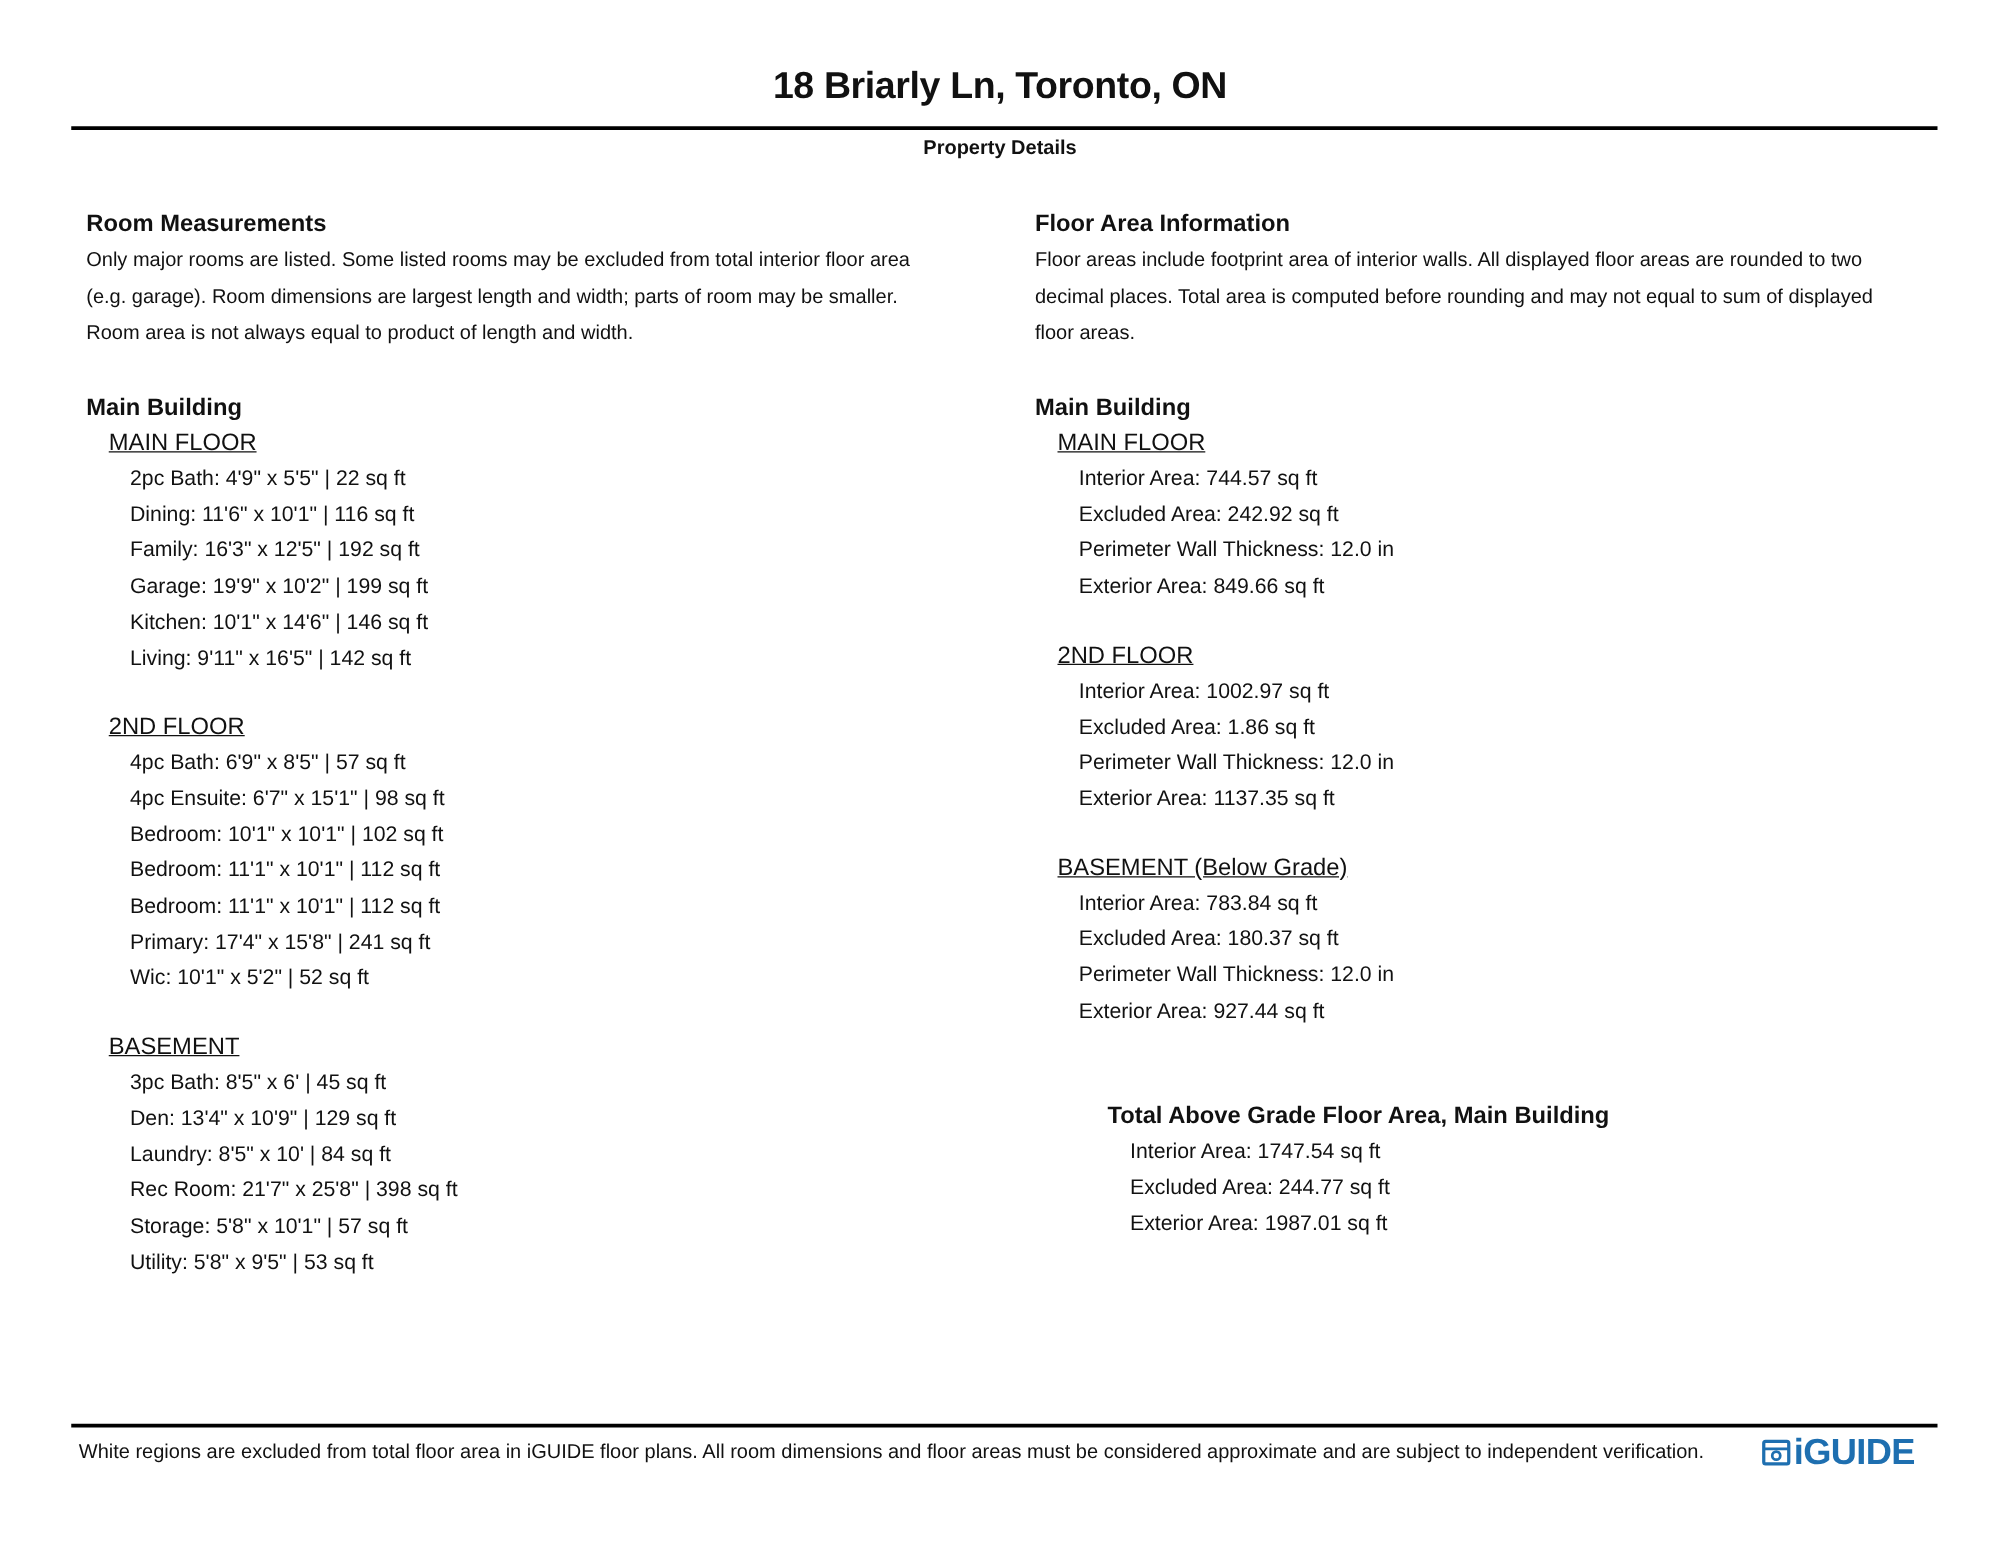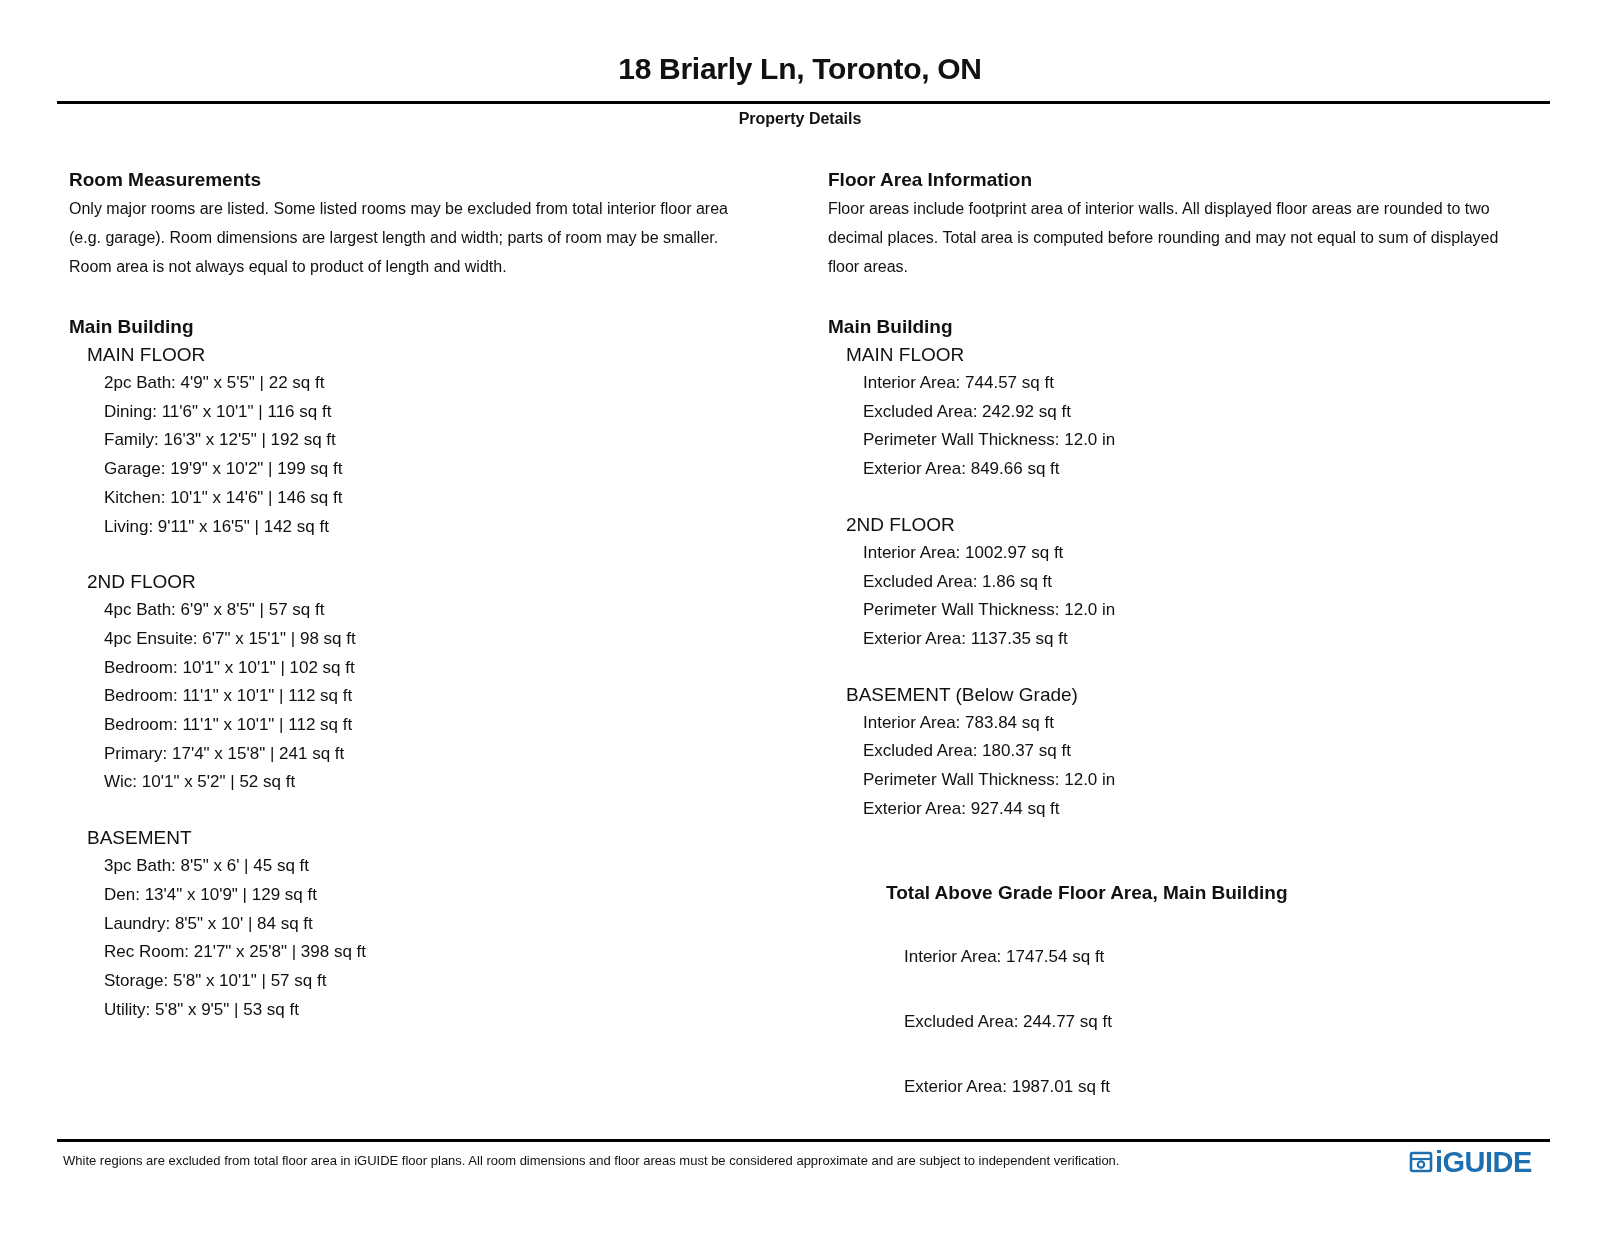--- a/index.html
+++ b/index.html
@@ -8,27 +8,27 @@
     .rule-top { position: absolute; top: 101px; left: 57px; width: 1493px; height: 3px; background: #000; }
     .subtitle { position: absolute; top: 110px; left: 0; width: 1600px; text-align: center; font-size: 16px; font-weight: bold; }
     .col { position: absolute; top: 166px; }
     .col-left { left: 69px; width: 720px; }
     .col-right { left: 828px; width: 730px; }
     .sec-head { font-size: 19px; font-weight: bold; line-height: 28px; margin: 0; }
     .sec-desc { font-size: 16px; line-height: 29px; margin: 0; }
     .building { margin-top: 32px; }
     .b-title { font-size: 19px; font-weight: bold; line-height: 28px; }
     .floor { margin-left: 18px; }
-    .floor-name { font-size: 19px; line-height: 28px; }
+    .floor-name { font-size: 19px; line-height: 28px; text-decoration: underline; }
     .row { font-size: 17px; line-height: 28.7px; margin-left: 17px; }
     .floor + .floor { margin-top: 27px; }
     .total { margin-left: 58px; margin-top: 56px; }
-    .total .row { margin-left: 18px; margin-top: 36px; }
+    .total .row { margin-left: 18px; }
     .rule-bottom { position: absolute; top: 1139px; left: 57px; width: 1493px; height: 3px; background: #000; }
-    .footer-note { position: absolute; top: 1153px; left: 63px; font-size: 13px; color: #111; }
+    .footer-note { position: absolute; top: 1153px; left: 63px; font-size: 16px; color: #111; }
     .logo { position: absolute; top: 1147px; left: 1409px; display: flex; align-items: center; color: #1e6fb0; }
     .logo-icon { width: 24px; height: 24px; margin-right: 2px; }
     .logo-text { font-size: 29px; font-weight: bold; letter-spacing: -0.5px; line-height: 30px; }
   </style>
 </head>
 <body>
 
 <div class="title">18 Briarly Ln, Toronto, ON</div>
 <div class="rule-top"></div>
 <div class="subtitle">Property Details</div>

